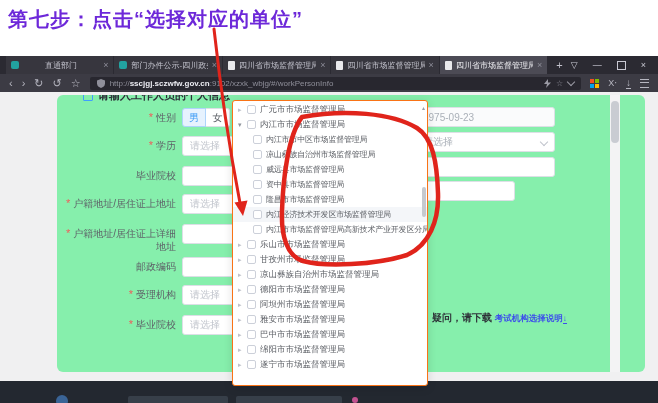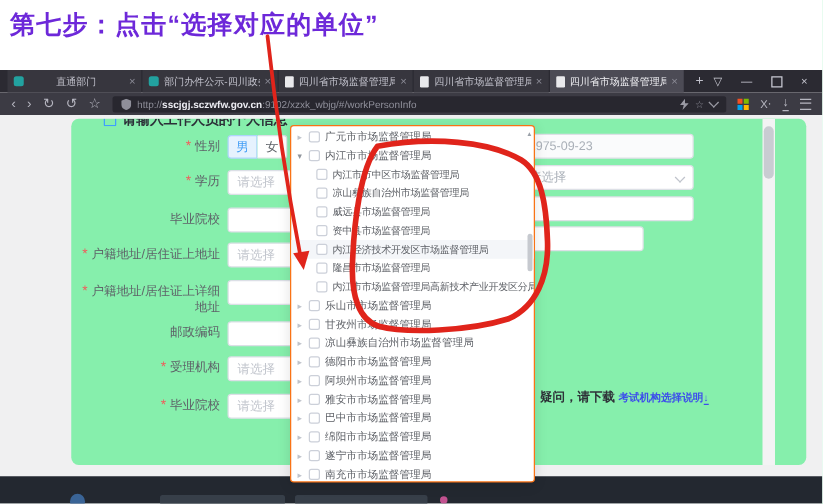--- a/index.html
+++ b/index.html
@@ -288,30 +288,30 @@
         <span class="lbl">凉山彝族自治州市场监督管理局</span>
       </div>
     <div class="dd-item lvl1">
         <span class="cb"></span>
         <span class="lbl">威远县市场监督管理局</span>
       </div>
     <div class="dd-item lvl1">
         <span class="cb"></span>
         <span class="lbl">资中县市场监督管理局</span>
       </div>
+    <div class="dd-item lvl1">
+        <span class="cb"></span>
+        <span class="lbl">隆昌市市场监督管理局</span>
+      </div>
     <div class="dd-item lvl1 hover">
         <span class="cb"></span>
         <span class="lbl">内江经济技术开发区市场监督管理局</span>
       </div>
     <div class="dd-item lvl1">
         <span class="cb"></span>
-        <span class="lbl">隆昌市市场监督管理局</span>
-      </div>
-    <div class="dd-item lvl1">
-        <span class="cb"></span>
         <span class="lbl">内江市市场监督管理局高新技术产业开发区分局</span>
       </div>
     <div class="dd-item lvl0">
         <span class="caret"></span>
         <span class="cb"></span>
         <span class="lbl">乐山市市场监督管理局</span>
       </div>
     <div class="dd-item lvl0">
         <span class="caret"></span>
         <span class="cb"></span>
@@ -344,25 +344,20 @@
       </div>
     <div class="dd-item lvl0">
         <span class="caret"></span>
         <span class="cb"></span>
         <span class="lbl">绵阳市市场监督管理局</span>
       </div>
     <div class="dd-item lvl0">
         <span class="caret"></span>
         <span class="cb"></span>
         <span class="lbl">遂宁市市场监督管理局</span>
-      </div>
-    <div class="dd-item lvl0">
-        <span class="caret"></span>
-        <span class="cb"></span>
-        <span class="lbl">南充市市场监督管理局</span>
       </div>
     <span class="ddscroll-up">▴</span>
     <div class="ddscroll-thumb"></div>
   </div>
 
   <div class="darkband">
     <div class="tb-circle"></div>
     <div class="tb-rect" style="left:128px;width:100px;"></div>
     <div class="tb-rect" style="left:236px;width:106px;"></div>
     <div class="tb-dot"></div>

